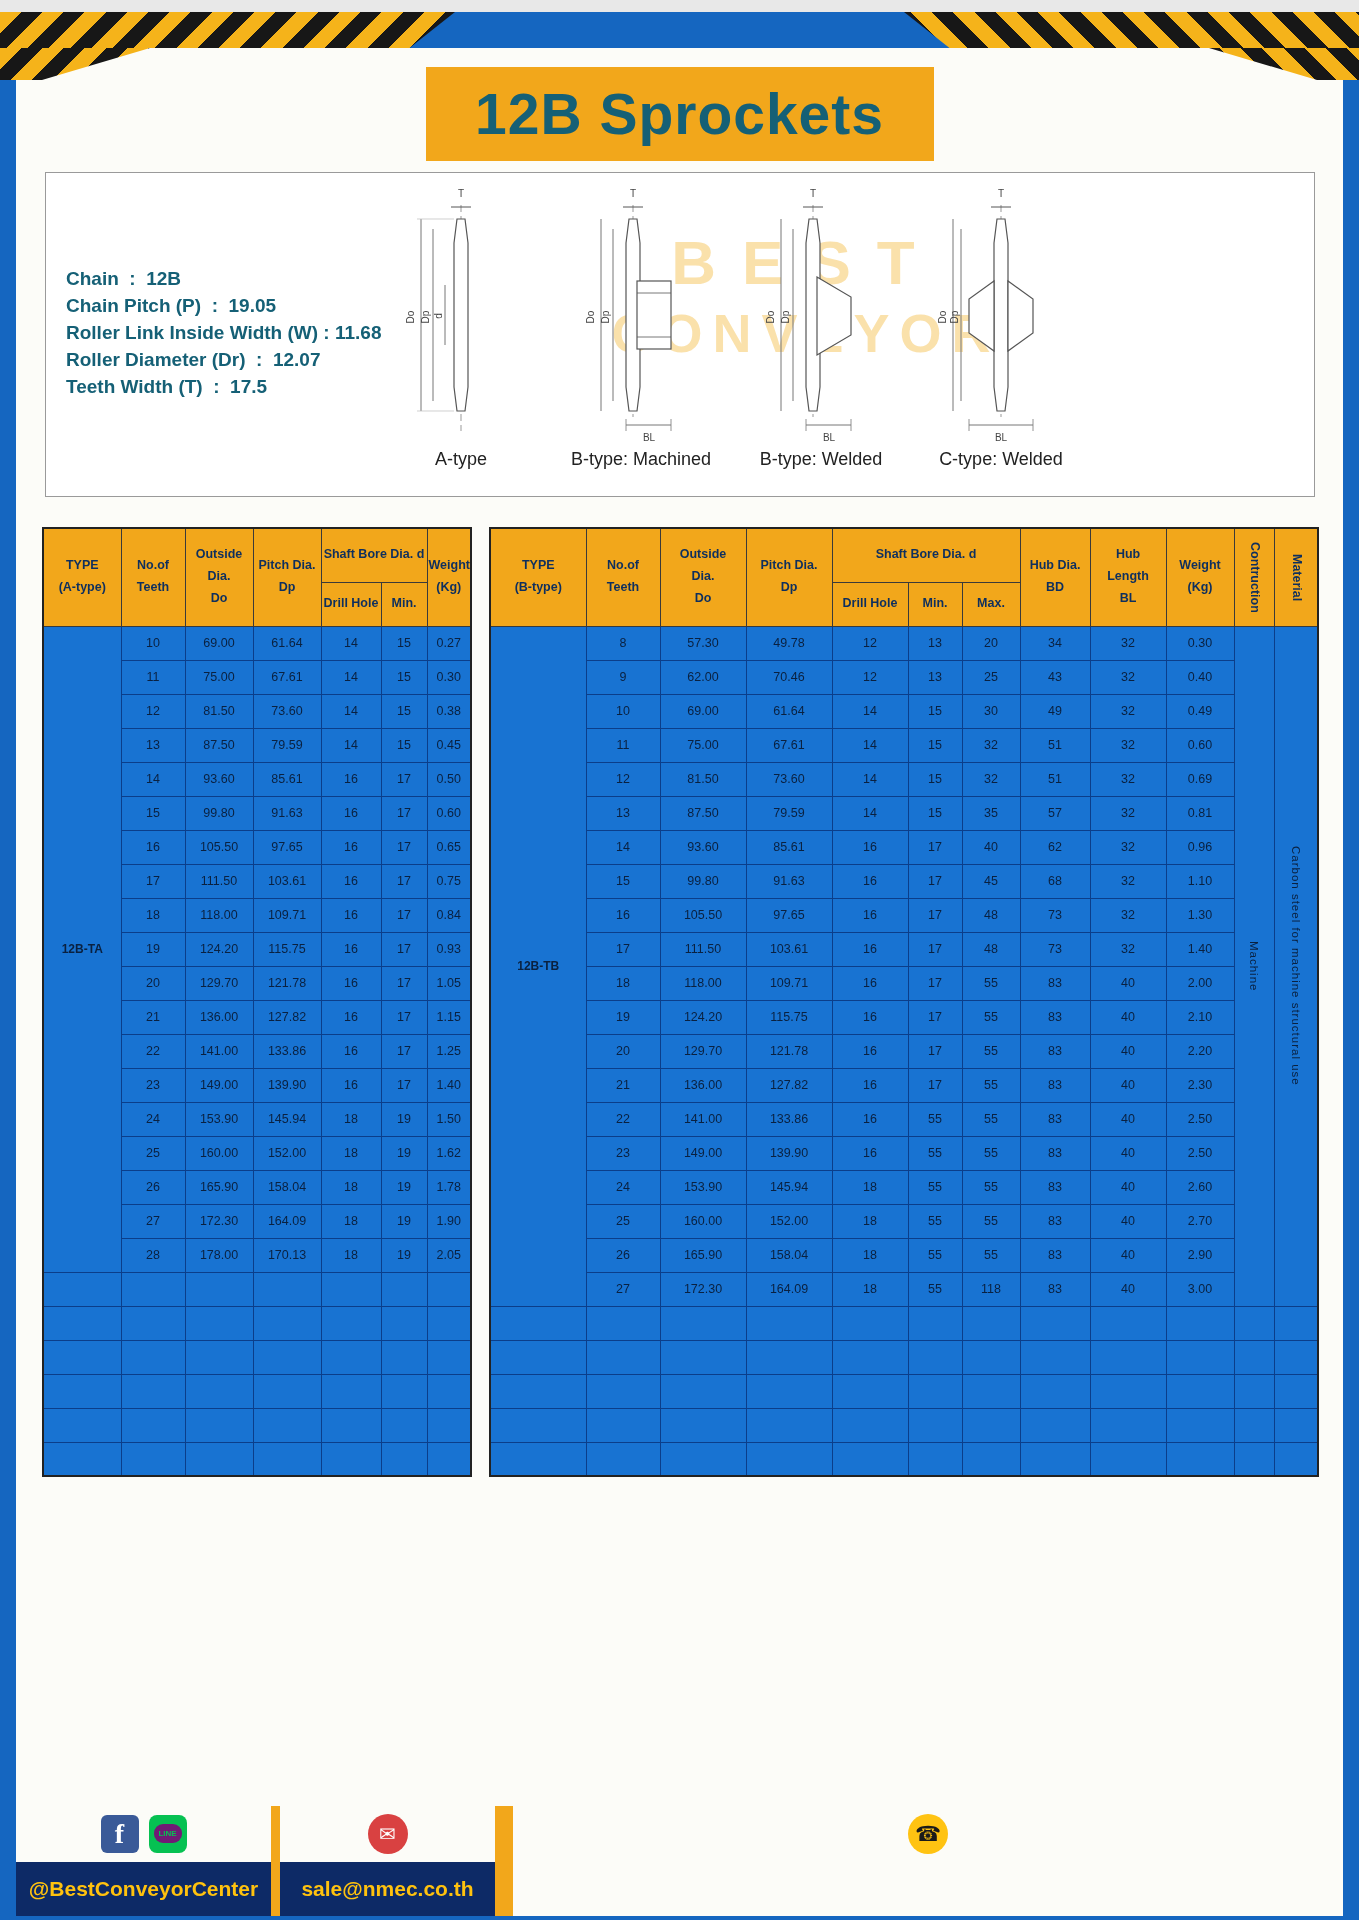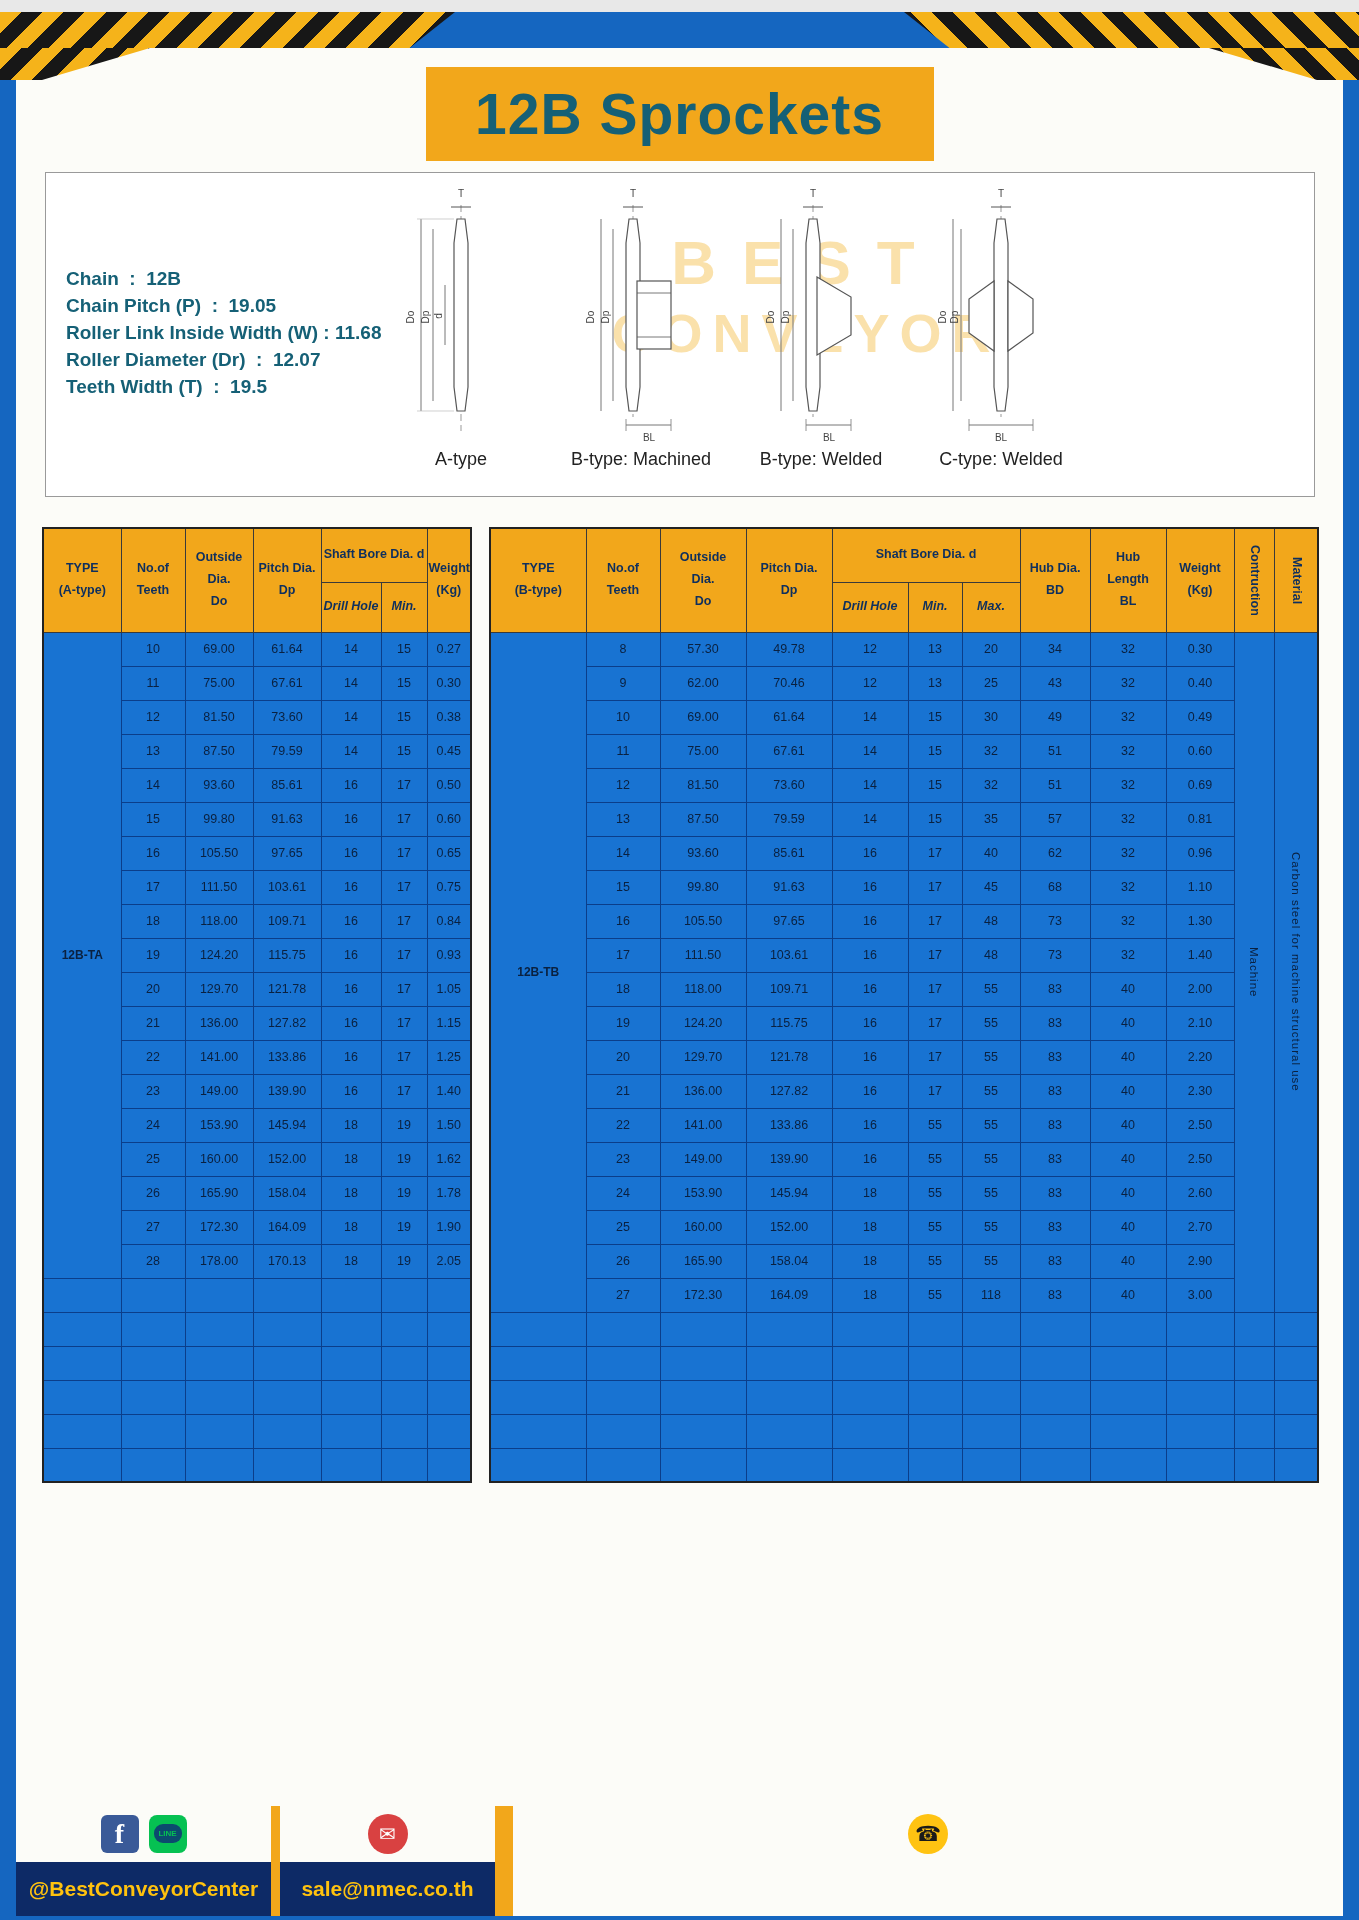--- a/index.html
+++ b/index.html
@@ -36,40 +36,40 @@
   .fig svg text { font-size:10px; fill:#444; font-family:"Liberation Sans",sans-serif; }
   .fig svg { display:block; }
 
   
   .tables { position:absolute; left:42px; top:515px; width:1273px; display:flex; gap:17px; z-index:3; }
   table.tbl { border-collapse:collapse; table-layout:fixed; border:2px solid #222; }
   #table-a { width:428px; }
   #table-b { width:828px; }
   .tbl th { background:#f2a71b; color:#0e2f5e; font-weight:bold; font-size:12.5px;
     border:1.6px solid #3a3a3a; white-space:pre-line; line-height:1.75; padding:2px 1px; text-align:center; vertical-align:middle; }
-  .tbl thead tr:nth-child(2) th { height:50px;font-style:italic; }
+  .tbl thead tr:nth-child(2) th { height:44px; }
   .tbl thead tr:first-child th { height:54px; }
   .tbl td { background:#1873d2; color:#0a2140; font-size:12.5px; text-align:center; vertical-align:middle;
     border:1.6px solid #0b3e8a; height:34px; padding:0 1px; }
   .tbl td.type-cell { font-weight:bold; font-size:12px; color:#0a2140; }
   .th-vert { writing-mode:vertical-rl; font-size:11px; line-height:1.1; padding:4px 0; }
   td.v-cell { writing-mode:vertical-rl; font-size:11.5px; letter-spacing:1px; padding:6px 0; }
 
   
   .footer { position:absolute; left:16px; right:16px; bottom:16px; height:110px; display:flex; z-index:4; }
   .f-sec { display:flex; flex-direction:column; }
   .f-sec .f-icons { height:56px; background:#fcfcf8; display:flex; align-items:center; justify-content:center; gap:10px; }
   .f-sec .f-bar { height:54px; background:#0d2a66; display:flex; align-items:center; justify-content:center; }
   .f-sec .f-bar span { color:#ffc20e; font-weight:bold; font-size:21px; white-space:nowrap; }
   .f-sep { width:9px; background:#f2a71b; }
   .s1 { width:255px; } .s2 { width:215px; } .s3 { width:345px; } .s4 { flex:1; }
   .ic { display:flex; align-items:center; justify-content:center; }
   .ic-fb { width:38px; height:38px; border-radius:6px; background:#3a5a98; color:#fff; font-size:28px; font-weight:bold; font-family:"Liberation Serif",serif; }
   .ic-line { width:38px; height:38px; border-radius:8px; background:#06c152; position:relative; }
-  .ic-line .bub { position:absolute; left:5px; top:9px; width:28px; height:19px; background:#0c4a6e; border-radius:9px;
+  .ic-line .bub { position:absolute; left:5px; top:9px; width:28px; height:19px; background:#701a75; border-radius:9px;
     display:flex; align-items:center; justify-content:center; font-size:8px; font-weight:bold; color:#06c152; }
   .ic-mail { width:40px; height:40px; border-radius:50%; background:#d94141; color:#fff; font-size:20px; }
   .ic-globe { width:40px; height:40px; border-radius:50%; background:#2ab3ea; }
   .ic-phone { width:40px; height:40px; border-radius:50%; background:#ffc312; color:#1a1a1a; font-size:21px; }
 </style>
 </head>
 <body>
 
 <div class="page">
   <div class="top-band"></div>
@@ -86,21 +86,21 @@
   <div class="spec-box">
     <div class="watermark">
       <div class="wm1">BEST</div>
       <div class="wm2">CONVEYOR</div>
     </div>
     <div class="spec-lines">
       <div>Chain  :  12B</div>
       <div>Chain Pitch (P)  :  19.05</div>
       <div>Roller Link Inside Width (W) : 11.68</div>
       <div>Roller Diameter (Dr)  :  12.07</div>
-      <div>Teeth Width (T)  :  19.5</div>
+      <div>Teeth Width (T)  :  17.5</div>
     </div>
     <div class="figs">
 
       <div class="fig">
         <svg width="160" height="262" viewBox="0 0 160 262">
           <line x1="80" y1="20" x2="80" y2="246" stroke="#999" stroke-width="1" stroke-dasharray="7,4"></line>
           <text x="80" y="12" text-anchor="middle">T</text>
           <line x1="70" y1="22" x2="90" y2="22" stroke="#555"></line>
           <path d="M76,34 L84,34 L87,58 L87,202 L84,226 L76,226 L73,202 L73,58 Z" fill="#fff" stroke="#555" stroke-width="1.2"></path>
           <line x1="40" y1="34" x2="40" y2="226" stroke="#777"></line>

